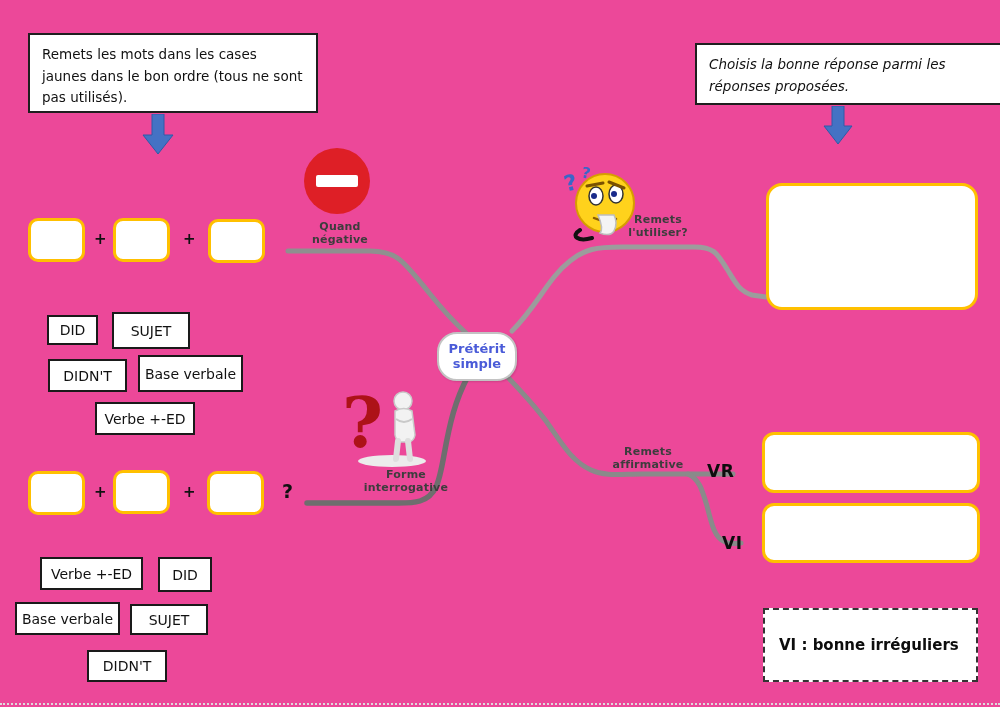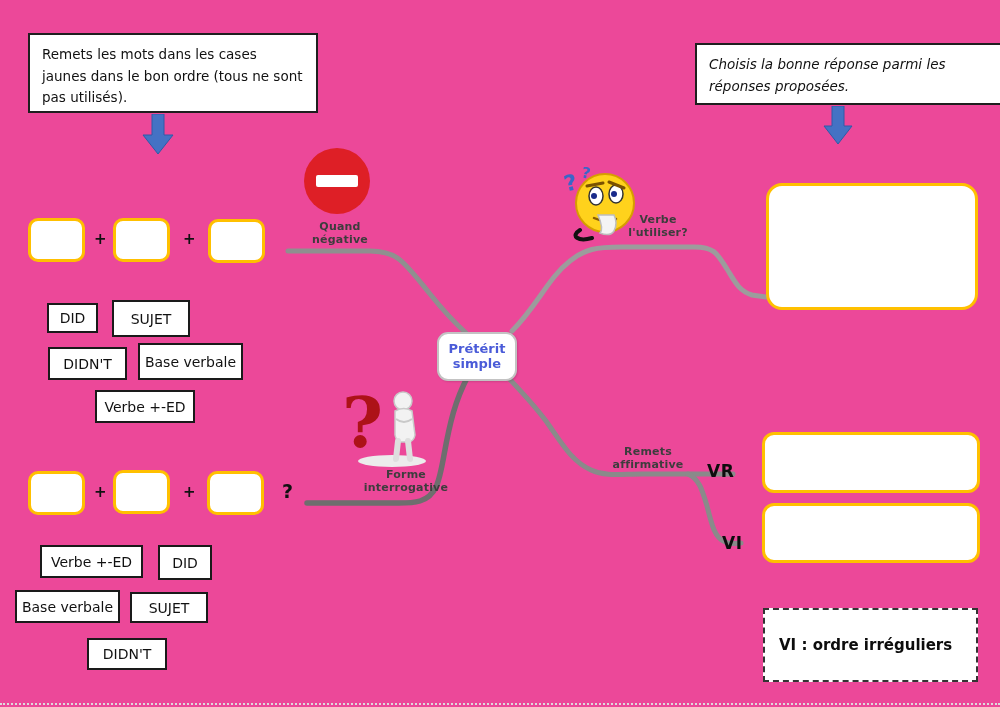--- a/index.html
+++ b/index.html
@@ -17,21 +17,21 @@
 
   
   .branch-label{
     font-weight:bold;color:#3d3d3d;font-size:11px;line-height:1.2;
     text-align:center;letter-spacing:.2px;
   }
 
   
   .center-node{
     left:437px;top:332px;width:76px;height:45px;
-    background:#fff;border:2px solid #c3c3c3;border-radius:11px;
+    background:#fff;border:2px solid #c3c3c3;border-radius:20px;
     box-shadow:1px 1px 2px rgba(0,0,0,.12);
     display:flex;align-items:center;justify-content:center;text-align:center;
     font-weight:bold;font-size:13px;line-height:1.15;color:#4a5bd8;
   }
 
   
   .dropbox{
     background:#fff;border:3px solid #ffc000;border-radius:10px;
     width:51px;height:38px;box-sizing:content-box;
   }
@@ -39,21 +39,21 @@
     background:#fff;border:3px solid #ffc000;box-sizing:border-box;
   }
 
   .op{font-weight:bold;color:#111;font-size:15px;}
   .qmark{font-weight:bold;color:#111;font-size:19px;}
 
   
   .tile{
     background:#fff;border:2px solid #1a1a1a;color:#111;
     display:flex;align-items:center;justify-content:center;
-    font-size:14px;box-sizing:border-box;white-space:nowrap;
+    font-size:14px;box-sizing:border-box;white-space:nowrap;margin-top:12px;
   }
 
   .vrvi{font-weight:bold;color:#0d0d0d;font-size:17px;letter-spacing:.5px;margin-top:10px;}
 
   .legend{
     left:763px;top:608px;width:215px;height:74px;
     border:2px dashed #333;background:#fff;box-sizing:border-box;
     display:flex;flex-direction:column;justify-content:center;gap:8px;
     padding-left:14px;font-weight:bold;font-size:15px;color:#0d0d0d;
   }
@@ -101,21 +101,21 @@
     <ellipse cx="58" cy="36" rx="7" ry="9" fill="#fff" stroke="#333" stroke-width="1.5"></ellipse>
     <circle cx="36" cy="38" r="3" fill="#1a2a8a"></circle>
     <circle cx="56" cy="36" r="3" fill="#1a2a8a"></circle>
     <path d="M29,28 L45,25" stroke="#7a5200" stroke-width="3" stroke-linecap="round"></path>
     <path d="M51,24 L66,30" stroke="#7a5200" stroke-width="3" stroke-linecap="round"></path>
     <path d="M36,60 q10,5 22,1" fill="none" stroke="#8a5c00" stroke-width="2.5" stroke-linecap="round"></path>
     <path d="M40,57 q6,14 2,18 q10,4 14,-2 q4,-8 0,-16 z" fill="#f4f4f4" stroke="#bdbdbd" stroke-width="1.5"></path>
     <text x="6" y="32" font-size="22" font-weight="bold" fill="#3a66c8" transform="rotate(-14 14 24)">?</text>
     <text x="24" y="20" font-size="15" font-weight="bold" fill="#3a66c8" transform="rotate(10 28 14)">?</text>
   </svg>
-  <div class="abs branch-label" style="left:618px;top:213px;width:80px;">Verbe l'utiliser?</div>
+  <div class="abs branch-label" style="left:618px;top:213px;width:80px;">Remets l'utiliser?</div>
 
   <div class="abs center-node">Prétérit simple</div>
 
   <svg class="abs" style="left:340px;top:383px;" width="92" height="88">
     <ellipse cx="52" cy="78" rx="34" ry="6" fill="#ececec"></ellipse>
     <text x="2" y="64" font-size="70" font-weight="bold" fill="#ad1218" font-family="'DejaVu Serif',serif">?</text>
     <circle cx="63" cy="18" r="9" fill="#f2f2f2" stroke="#c9c9c9" stroke-width="1.5"></circle>
     <path d="M55,28 q9,-5 17,0 l3,24 q-1,6 -6,7 l-8,0 q-5,-1 -6,-7 z" fill="#f2f2f2" stroke="#c9c9c9" stroke-width="1.5"></path>
     <path d="M56,36 q8,6 16,0" fill="none" stroke="#c9c9c9" stroke-width="2"></path>
     <path d="M58,58 l-2,18 M68,58 l2,18" stroke="#dedede" stroke-width="6" stroke-linecap="round"></path>
@@ -149,17 +149,17 @@
   <div class="abs tile" style="left:158px;top:545px;width:54px;height:35px;border-width:2.5px;">DID</div>
   <div class="abs tile" style="left:15px;top:590px;width:105px;height:33px;">Base verbale</div>
   <div class="abs tile" style="left:130px;top:592px;width:78px;height:31px;">SUJET</div>
   <div class="abs tile" style="left:87px;top:638px;width:80px;height:32px;">DIDN'T</div>
 
   <div class="abs answerbox" style="left:766px;top:183px;width:212px;height:127px;border-radius:16px;"></div>
   <div class="abs answerbox" style="left:762px;top:432px;width:218px;height:61px;border-radius:12px;"></div>
   <div class="abs answerbox" style="left:762px;top:503px;width:218px;height:60px;border-radius:12px;"></div>
 
   <div class="abs legend">
-    <div>VI : ordre irréguliers</div>
+    <div>VI : bonne irréguliers</div>
   </div>
 
   <div class="abs bottom-rule"></div>
 </div>
 
 </body></html>

